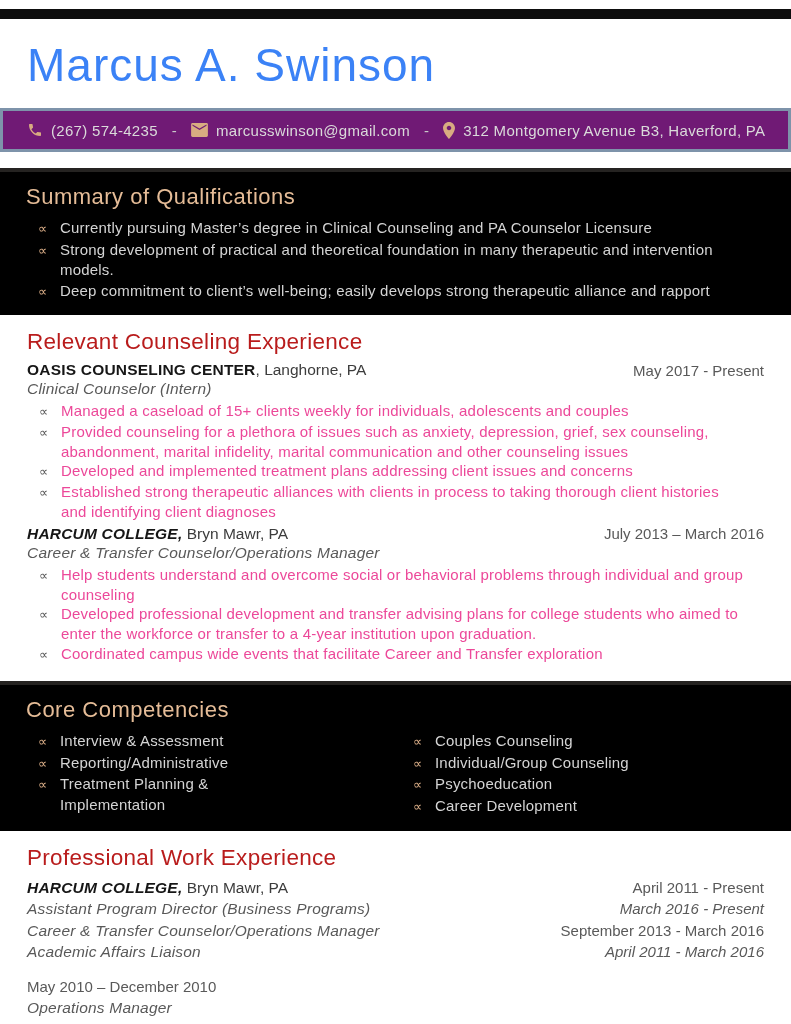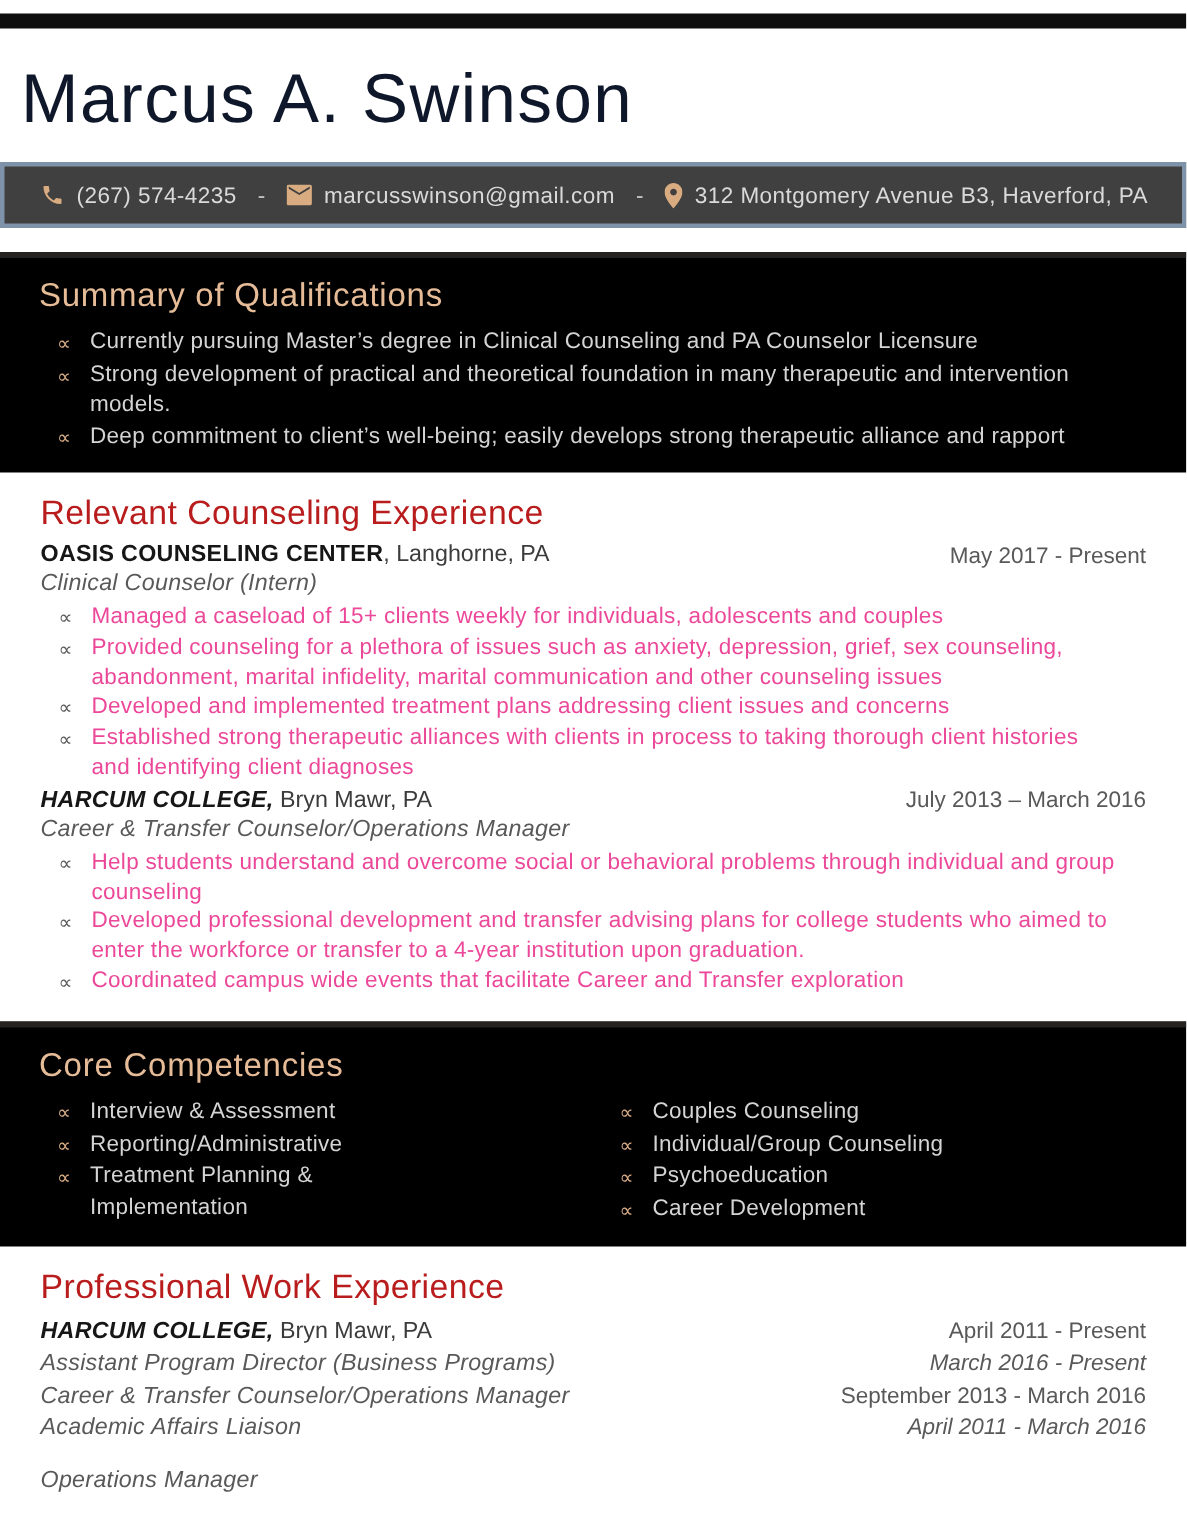--- a/index.html
+++ b/index.html
@@ -5,26 +5,26 @@
   html,body { margin:0; padding:0; background:#ffffff; }
   .page {
     position:relative; width:791px; height:1024px; margin:0 auto;
     background:#ffffff; overflow:hidden;
     font-family:"Liberation Sans", sans-serif;
     -webkit-font-smoothing:antialiased;
   }
   .topbar { position:absolute; top:9px; left:0; width:791px; height:10px; background:#0e0e0e; }
 
   .name {
-    padding:38px 0 0 14px; font-size:46px; line-height:54px;
-    color:#0f172a; letter-spacing:1px; font-weight:400;
+    padding:38px 0 0 27px; font-size:46px; line-height:54px;
+    color:#3b82f6; letter-spacing:1px; font-weight:400;
   }
 
   .contactbar {
-    margin-top:16px; height:38px; background:#404040;
+    margin-top:16px; height:38px; background:#701a75;
     border:3px solid #7e93aa;
     display:flex; align-items:center; padding:0 14px 0 24px;
     color:#dadada; font-size:15px; letter-spacing:.3px; white-space:nowrap;
   }
   .contactbar .ico { display:inline-flex; margin-right:8px; flex:none; }
   .contactbar .sep { margin:0 14px; color:#c9c9c9; }
 
   .band {
     background:#000000; border-top:4px solid #252321;
     padding:9px 26px 13px 26px; margin-top:16px; color:#d6d6d6;
@@ -215,20 +215,21 @@
       <span class="wd">September 2013 - March 2016</span>
     </div>
     <div class="wrow">
       <span class="wl">Academic Affairs Liaison</span>
       <span class="wd it">April 2011 -  March 2016</span>
     </div>
 
     <div class="gap"></div>
 
     <div class="wrow">
+      <span class="wd">May 2010 – December 2010</span>
     </div>
     <div class="wrow">
       <span class="wl">Operations Manager</span>
       <span class="wd"></span>
     </div>
   </div>
 
 </div>
 
 </body></html>

